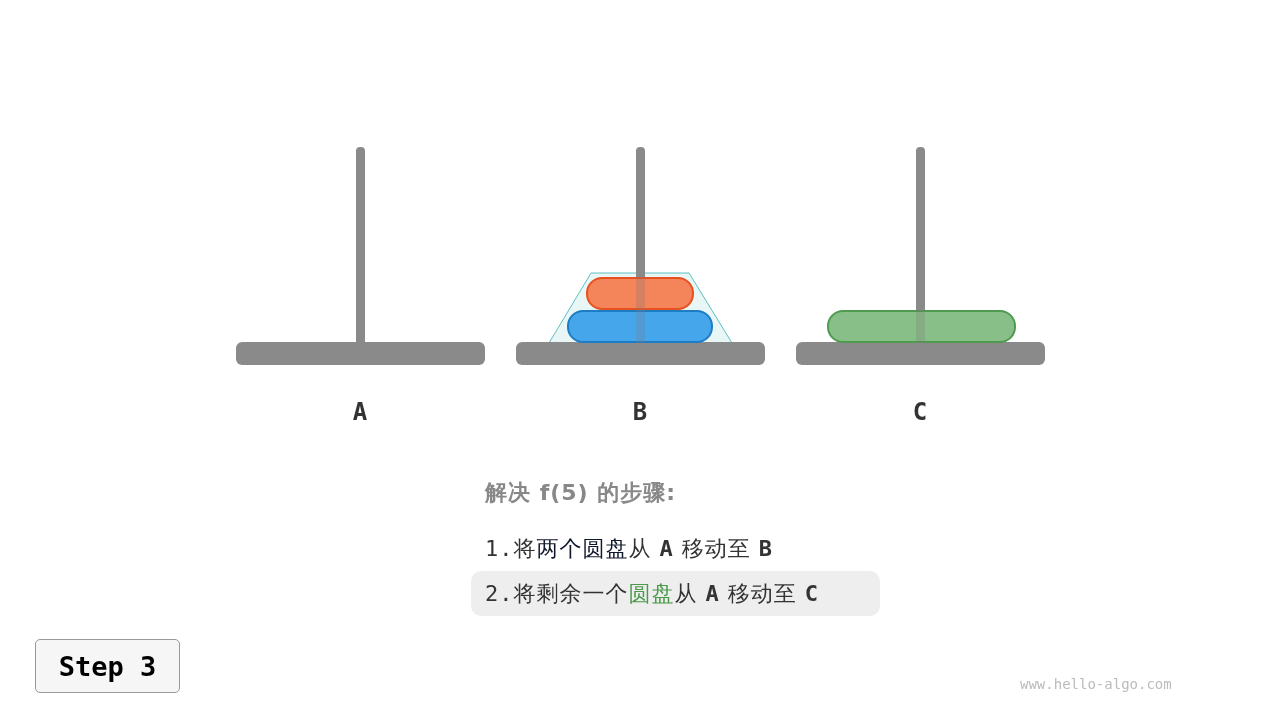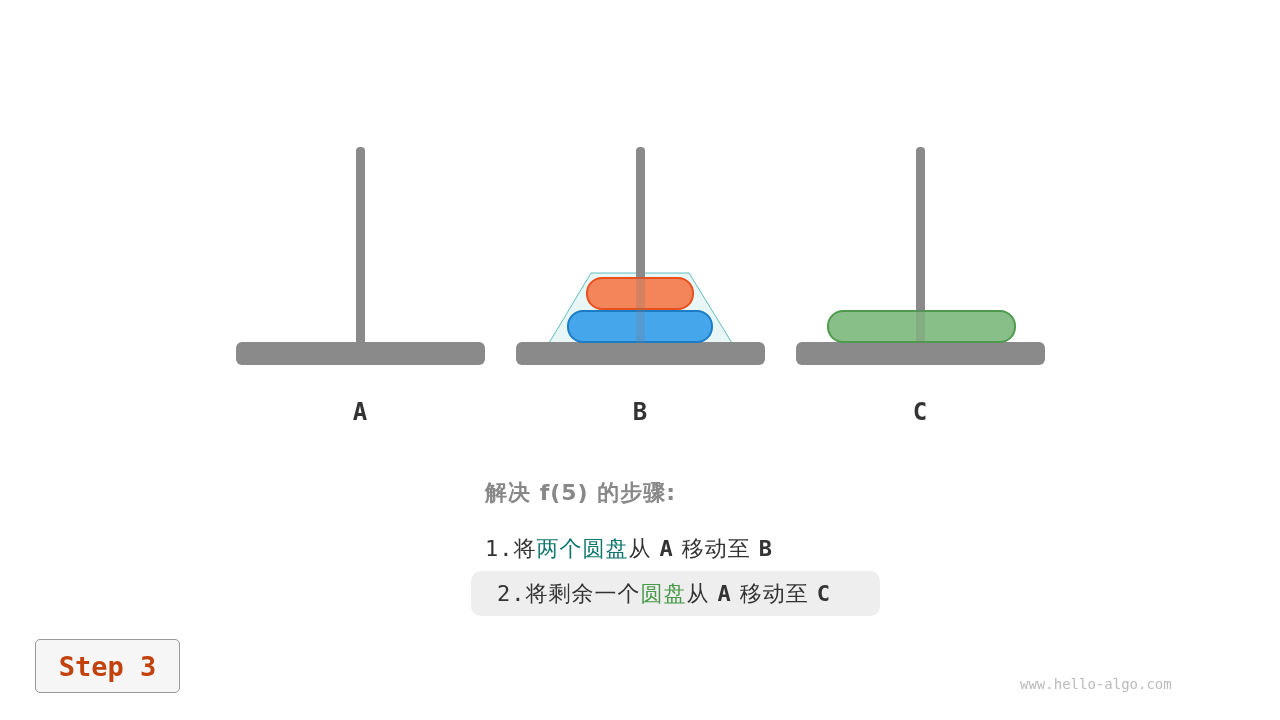--- a/index.html
+++ b/index.html
@@ -12,21 +12,21 @@
   .pole { position: absolute; width: 9px; background: #8a8a8a; border-radius: 4px; top: 147px; height: 200px; }
   .base { position: absolute; height: 23px; width: 249px; background: #8a8a8a; border-radius: 6px; top: 342px; }
   .peg-label { position: absolute; top: 398px; width: 40px; text-align: center; font-family: "DejaVu Sans Mono", monospace; font-weight: bold; font-size: 24px; color: #333; }
   .disk { position: absolute; border-radius: 16px; box-sizing: border-box; }
   .disk-overlay-pole { position: absolute; width: 9px; top: 147px; height: 200px; background: rgba(120,120,120,0.25); }
   .steps-title { position: absolute; left: 485px; top: 478px; font-size: 22px; font-weight: bold; color: #888; letter-spacing: 1px; }
   .step { position: absolute; font-size: 22px; color: #333; white-space: nowrap; letter-spacing: 1px; }
   .step .mono { font-family: "DejaVu Sans Mono", monospace; }
   .step .bold { font-family: "DejaVu Sans Mono", monospace; font-weight: bold; }
   .step-highlight { position: absolute; left: 471px; top: 571px; width: 409px; height: 45px; background: #eeeeee; border-radius: 10px; }
-  .step-button { position: absolute; left: 35px; top: 639px; width: 145px; height: 54px; box-sizing: border-box; border: 1px solid #999; border-radius: 5px; background: #f6f6f6; color: #c2410c; font-family: "DejaVu Sans Mono", monospace; font-weight: bold; font-size: 27px; display: flex; align-items: center; justify-content: center; }
+  .step-button { position: absolute; left: 35px; top: 639px; width: 145px; height: 54px; box-sizing: border-box; border: 1px solid #999; border-radius: 5px; background: #f6f6f6; color: #000000; font-family: "DejaVu Sans Mono", monospace; font-weight: bold; font-size: 27px; display: flex; align-items: center; justify-content: center; }
   .watermark { position: absolute; left: 1020px; top: 676px; font-family: "DejaVu Sans Mono", monospace; font-size: 14px; color: #bbbbbb; }
 </style>
 </head>
 <body>
 
 <div class="pole" style="left:356px;"></div>
 <div class="base" style="left:236px;"></div>
 <div class="peg-label" style="left:340px;">A</div>
 
 <svg class="abs" style="left:548px; top:272px;" width="186" height="72">
@@ -41,23 +41,23 @@
 
 <div class="pole" style="left:916px;"></div>
 <div class="base" style="left:796px;"></div>
 <div class="disk" style="left:827px; top:310px; width:189px; height:33px; background:#88bf88; border:2px solid #4f9a4f;"></div>
 <div class="disk-overlay-pole" style="left:916px; top:310px; height:33px;"></div>
 <div class="peg-label" style="left:900px;">C</div>
 
 <div class="steps-title">解决 f(5) 的步骤:</div>
 
 <div class="step" style="left:485px; top:534px;">
-  <span class="mono">1.</span><span>将</span><span style="color:#0f766e;margin-top:34px;">两个圆盘</span><span>从 </span><span class="bold">A</span><span> 移动至 </span><span class="bold">B</span>
+  <span class="mono">1.</span><span>将</span><span style="color:#0f172a;margin-top:34px;">两个圆盘</span><span>从 </span><span class="bold">A</span><span> 移动至 </span><span class="bold">B</span>
 </div>
 
 <div class="step-highlight"></div>
-<div class="step" style="left:485px; top:579px;margin-left:12px;">
+<div class="step" style="left:485px; top:579px;">
   <span class="mono">2.</span><span>将剩余一个</span><span style="color:#4a9a4a;">圆盘</span><span>从 </span><span class="bold">A</span><span> 移动至 </span><span class="bold">C</span>
 </div>
 
 <div class="step-button">Step 3</div>
 
 <div class="watermark">www.hello-algo.com</div>
 
 </body></html>

